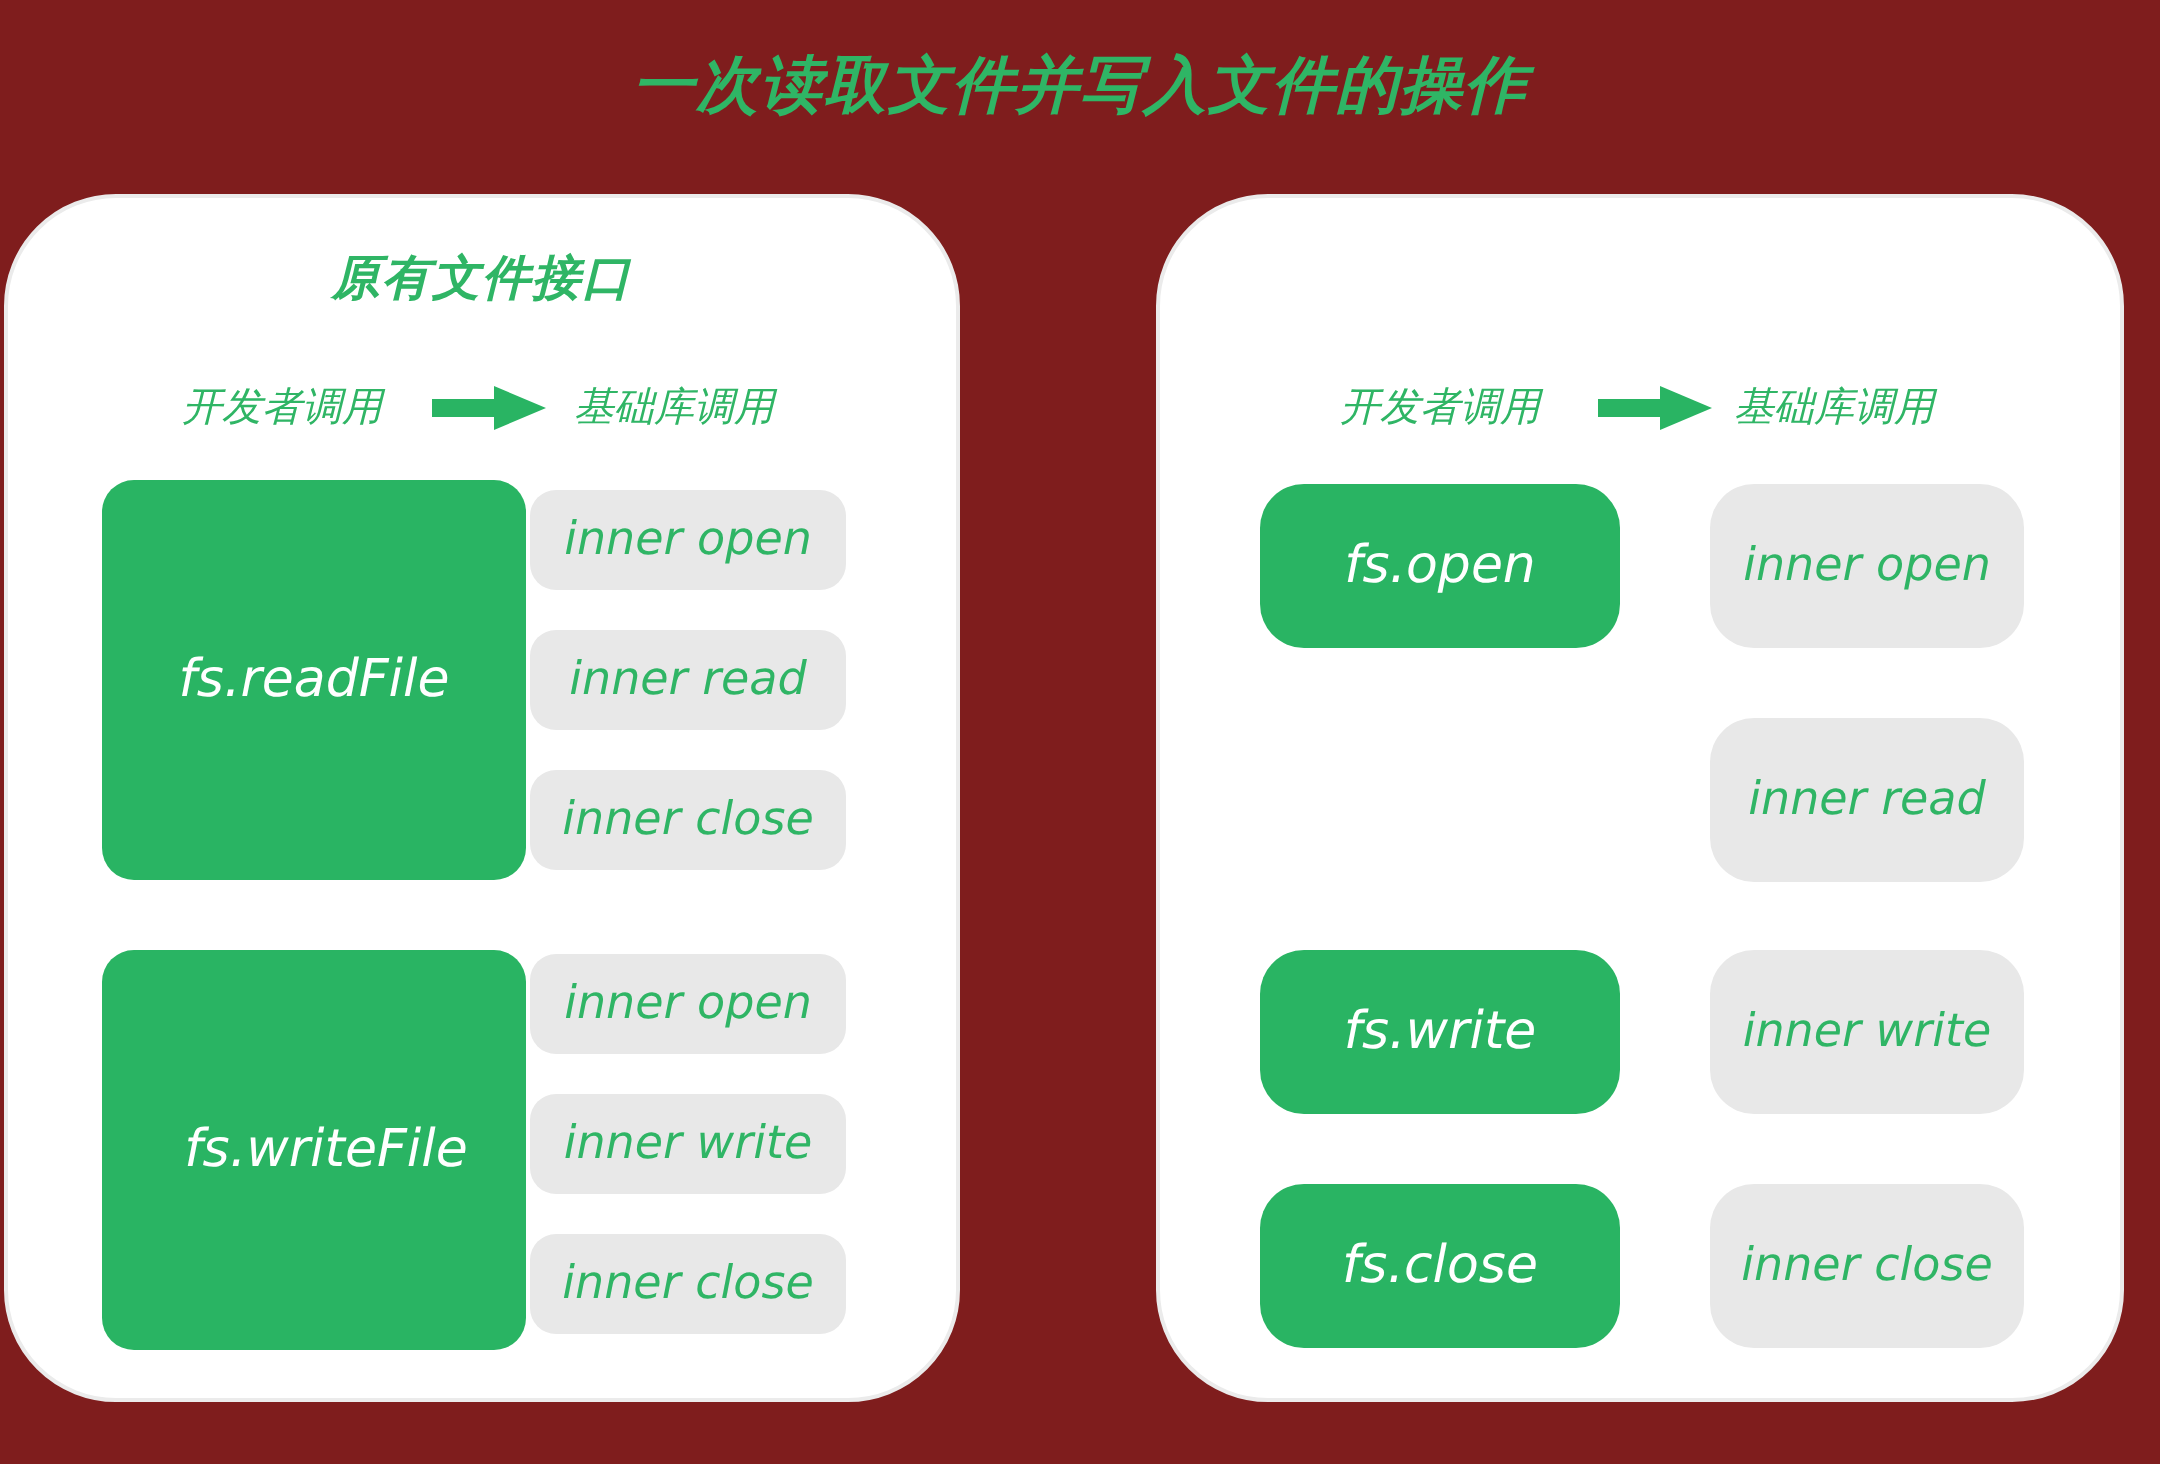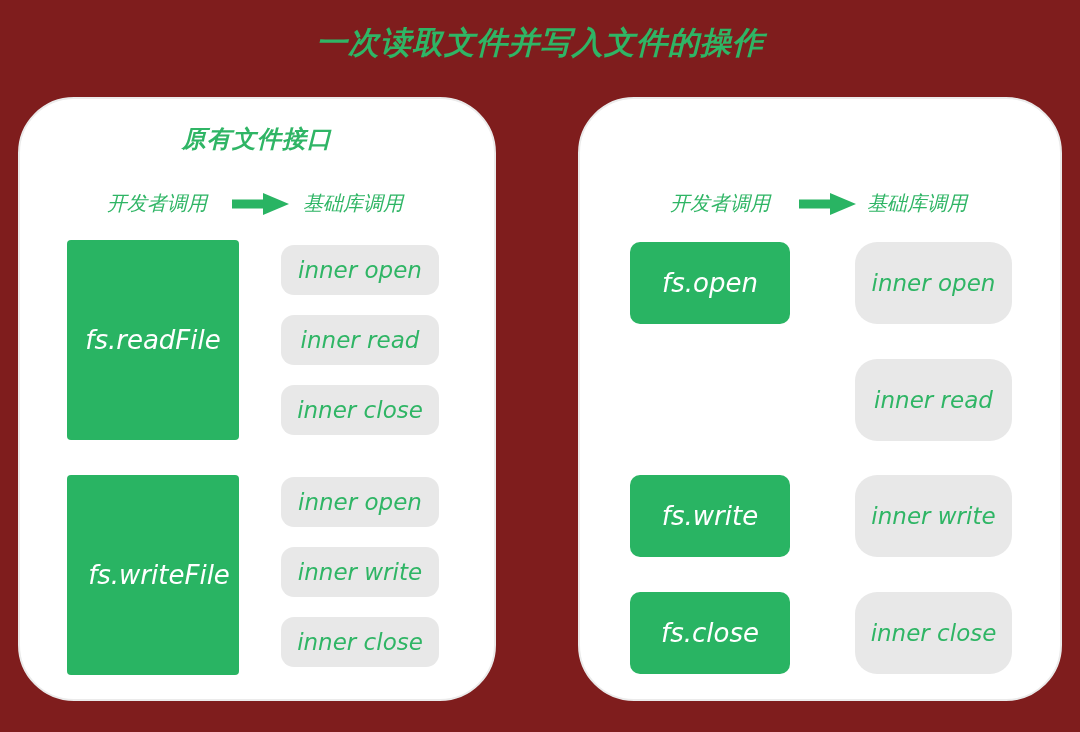--- a/index.html
+++ b/index.html
@@ -23,21 +23,21 @@
     font-size:31px;font-weight:800;font-style:italic;
     color:var(--green-text);
     letter-spacing:1px;
   }
 
   .panel{
     position:absolute;top:97px;height:604px;
     border:2px solid var(--panel-border);
     border-radius:56px;background:#fff;
   }
-  .panel-left{left:18px;width:478px;}
+  .panel-left{left:2px;width:478px;}
   .panel-right{left:578px;width:484px;}
 
   .panel-title{
     position:absolute;top:24px;left:0;width:100%;text-align:center;
     font-size:24px;font-weight:bold;font-style:italic;
     color:var(--green-text);letter-spacing:1px;
   }
 
   .dev-label,.lib-label{
     position:absolute;top:90px;height:28px;line-height:28px;
@@ -56,28 +56,28 @@
   .panel-right .lib-label{left:287px;}
 
   .block{
     position:absolute;display:flex;align-items:center;justify-content:center;
     font-style:italic;white-space:nowrap;
   }
   .block-green{background:var(--green-fill);color:var(--block-text);font-size:26px;}
   .block-gray{background:var(--gray-block);color:var(--green-text);font-size:23px;}
 
   
-  .lp-green{left:47px;width:172px;height:200px;border-radius:4px;}
+  .lp-green{left:47px;width:212px;height:200px;border-radius:16px;}
   .lp-g1{top:141px;} .lp-g2{top:376px;padding-left:12px;}
   .lp-gray{left:261px;width:158px;height:50px;border-radius:13px;}
   .lp-r1a{top:146px;} .lp-r1b{top:216px;} .lp-r1c{top:286px;}
   .lp-r2a{top:378px;} .lp-r2b{top:448px;} .lp-r2c{top:518px;}
 
   
-  .rp-green{left:50px;width:160px;height:82px;border-radius:10px;font-style:italic;}
+  .rp-green{left:50px;width:180px;height:82px;border-radius:22px;font-style:italic;}
   .rp-gray{left:275px;width:157px;height:82px;border-radius:22px;}
   .rp-row1{top:143px;} .rp-row2{top:260px;} .rp-row3{top:376px;} .rp-row4{top:493px;}
 </style>
 </head>
 <body>
 
 <div class="canvas">
 
   <div class="main-title">一次读取文件并写入文件的操作</div>
 

